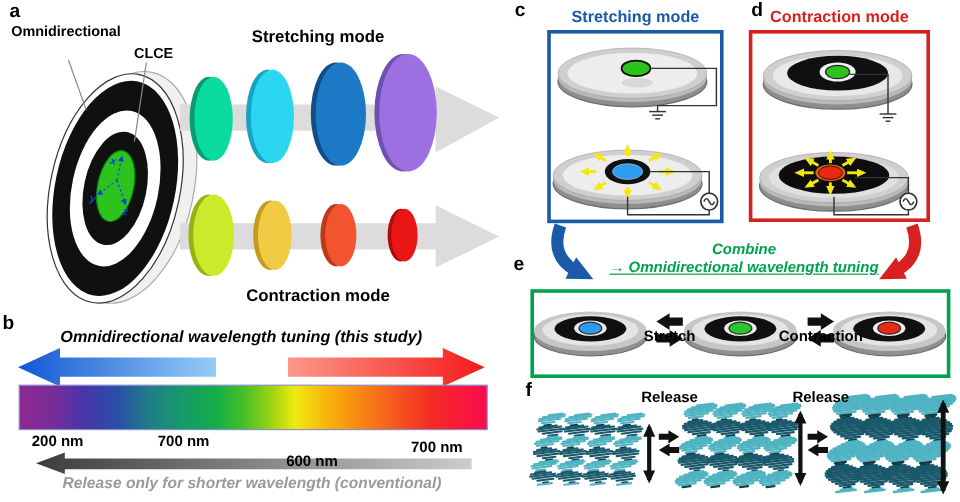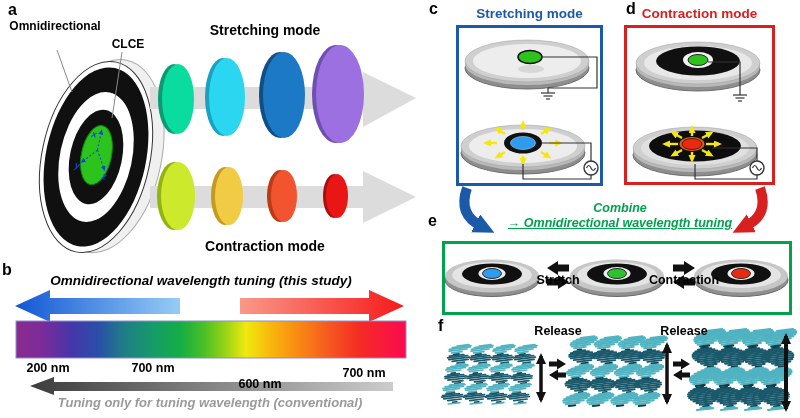--- a/index.html
+++ b/index.html
@@ -756,21 +756,21 @@
   <div class="dev-label" style="left:103px;top:38px;width:50px;">CLCE</div>
   <div class="mode-title" style="left:190px;top:22px;width:150px;">Stretching mode</div>
   <div class="mode-title" style="left:190px;top:238px;width:150px;">Contraction mode</div>
 
   <div class="panel-letter" style="left:2px;top:262px;">b</div>
   <div class="b-title" style="left:11px;top:273px;width:380px;">Omnidirectional wavelength tuning (this study)</div>
   <div class="tick" style="left:13px;top:361px;">200 nm</div>
   <div class="tick" style="left:118px;top:361px;">700 nm</div>
   <div class="tick" style="left:225px;top:377px;">600 nm</div>
   <div class="tick" style="left:329px;top:366px;">700 nm</div>
-  <div class="caption" style="left:30px;top:395px;width:360px;">Tuning only for tuning wavelength (conventional)</div>
+  <div class="caption" style="left:30px;top:395px;width:360px;">Release only for shorter wavelength (conventional)</div>
 
   <div class="panel-letter" style="left:429px;top:1px;">c</div>
   <div class="cd-title" style="left: 456px; top: 6px; width: 147px; color: rgb(26, 90, 168);">Stretching mode</div>
   <div class="panel-letter" style="left:626px;top:1px;">d</div>
   <div class="cd-title" style="left: 624px; top: 6px; width: 151px; color: rgb(217, 32, 32);">Contraction mode</div>
 
   <div class="panel-letter" style="left:428px;top:213px;">e</div>
   <div class="combine" style="left: 495px; top: 201px; width: 250px; color: rgb(0, 162, 77);">Combine</div>
   <div class="combine" style="left: 477px; top: 216px; width: 286px; color: rgb(0, 162, 77);"><span class="u">→ Omnidirectional wavelength tuning</span></div>
   <div class="small-label" style="left:518px;top:245px;width:80px;">Stretch</div>

